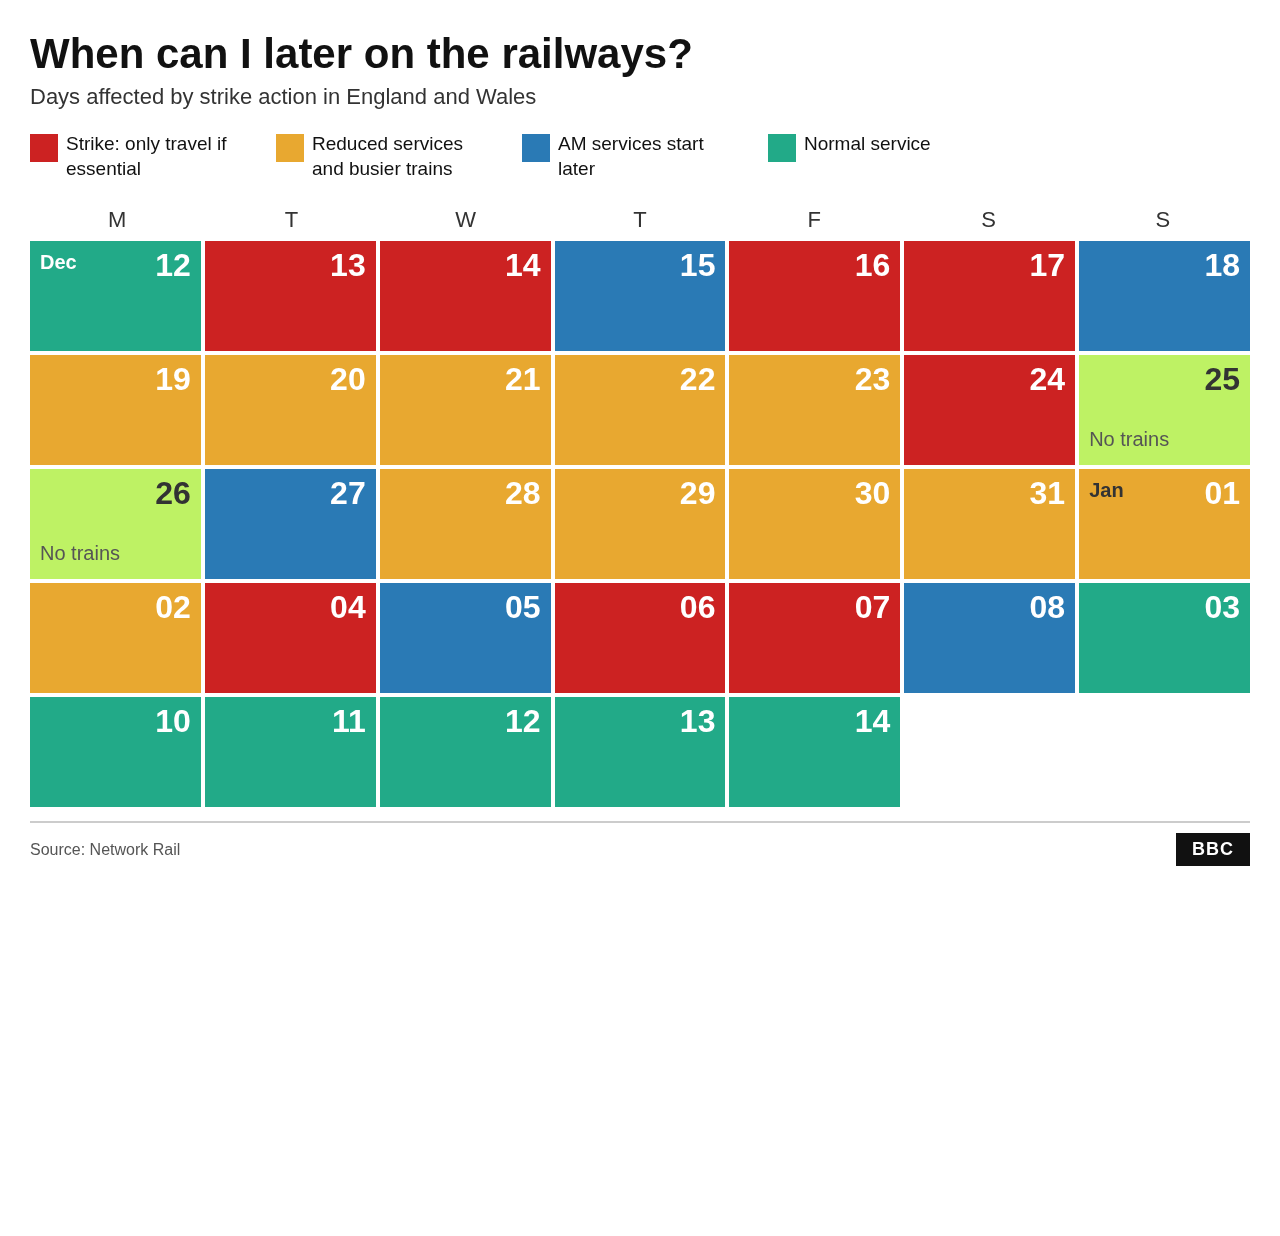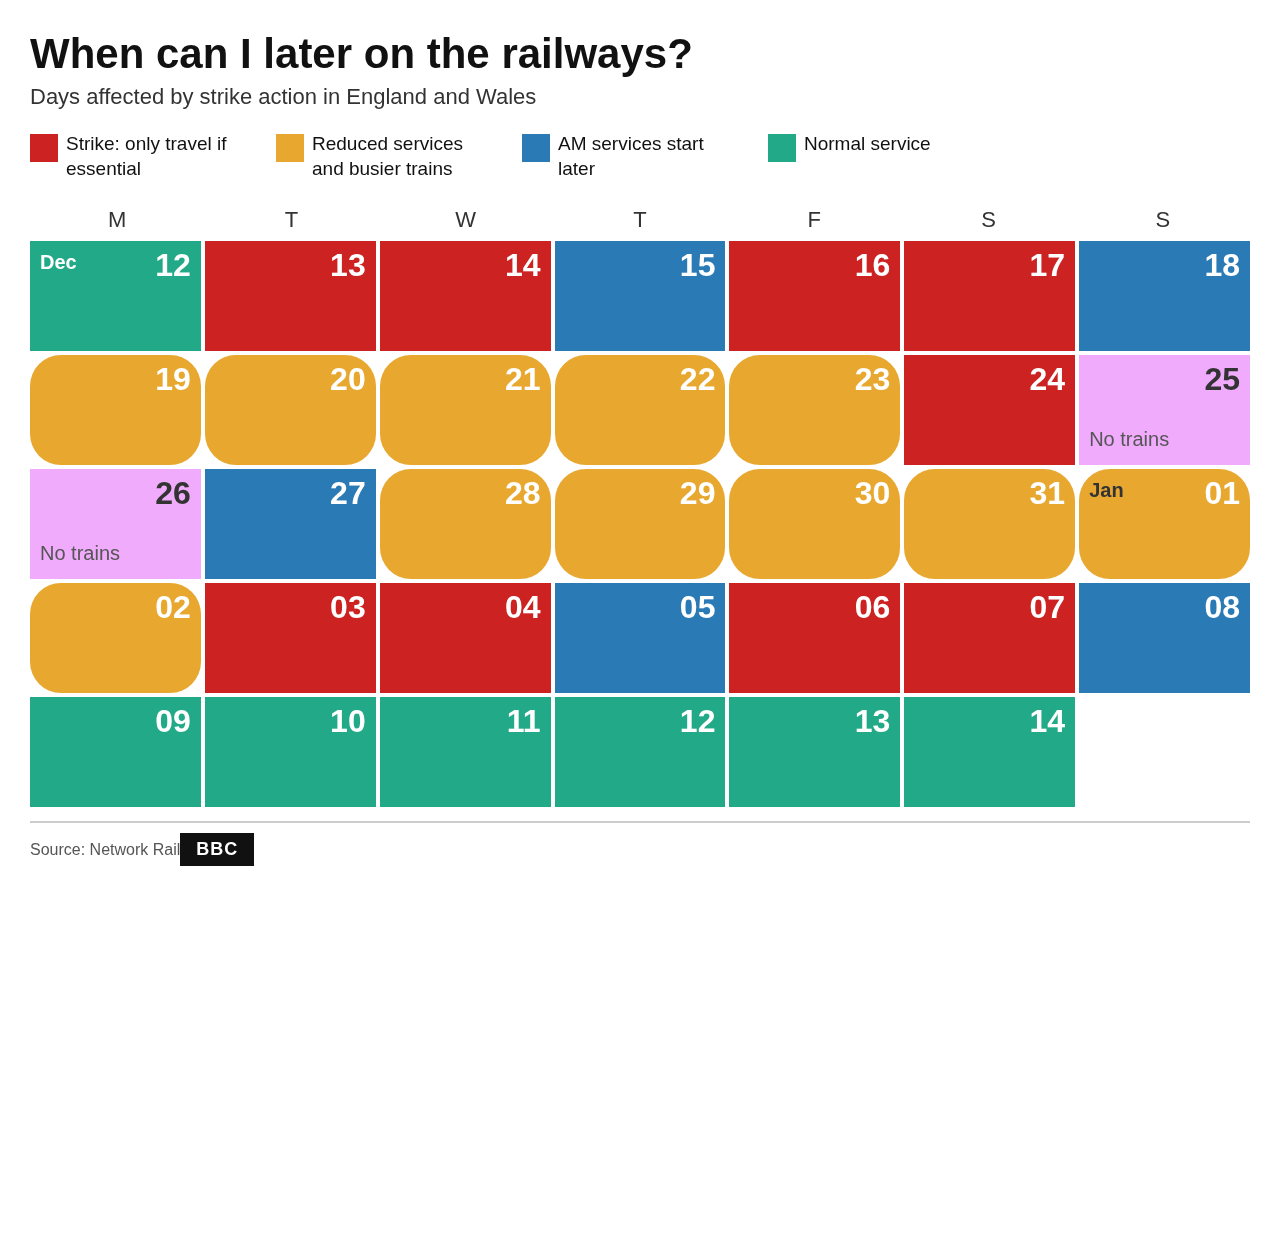--- a/index.html
+++ b/index.html
@@ -68,24 +68,24 @@
     .cal-cell {
       position: relative;
       height: 110px;
       display: flex;
       flex-direction: column;
       justify-content: flex-start;
       align-items: flex-end;
       padding: 8px 10px 8px 8px;
     }
     .cal-cell.strike { background: #cc2222; }
-    .cal-cell.reduced { background: #e8a830; border-radius: 31px; }
+    .cal-cell.reduced { background: #e8a830; }
     .cal-cell.am { background: #2a7ab5; }
     .cal-cell.normal { background: #22aa88; }
-    .cal-cell.no-trains { background: #f0abfc; }
+    .cal-cell.no-trains { background: #bef264; }
     .cal-cell.empty { background: transparent; }
     .cell-num {
       font-size: 32px;
       font-weight: 700;
       color: #fff;
       line-height: 1;
     }
     .cal-cell.no-trains .cell-num { color: #333; }
     .cell-month {
       font-size: 20px;
@@ -108,20 +108,21 @@
     .month-label-reduced {
       font-size: 20px;
       font-weight: 800;
       color: #333;
       position: absolute;
       top: 10px;
       left: 10px;
     }
     .footer {
       display: flex;
+      justify-content: space-between;
       align-items: center;
       margin-top: 14px;
       padding-top: 10px;
       border-top: 2px solid #ccc;
     }
     .source-text {
       font-size: 16px;
       color: #555;
     }
     .bbc-logo {
@@ -234,39 +235,36 @@
         <span class="cell-num">31</span>
       </div>
       <div class="cal-cell reduced">
         <span class="month-label-reduced">Jan</span>
         <span class="cell-num">01</span>
       </div>
       <div class="cal-cell reduced">
         <span class="cell-num">02</span>
       </div>
       <div class="cal-cell strike">
+        <span class="cell-num">04</span>
+      </div>
+      <div class="cal-cell am">
+        <span class="cell-num">05</span>
+      </div>
+      <div class="cal-cell strike">
+        <span class="cell-num">06</span>
+      </div>
+      <div class="cal-cell strike">
+        <span class="cell-num">07</span>
+      </div>
+      <div class="cal-cell am">
+        <span class="cell-num">08</span>
+      </div>
+      <div class="cal-cell normal">
         <span class="cell-num">03</span>
-      </div>
-      <div class="cal-cell strike">
-        <span class="cell-num">04</span>
-      </div>
-      <div class="cal-cell am">
-        <span class="cell-num">05</span>
-      </div>
-      <div class="cal-cell strike">
-        <span class="cell-num">06</span>
-      </div>
-      <div class="cal-cell strike">
-        <span class="cell-num">07</span>
-      </div>
-      <div class="cal-cell am">
-        <span class="cell-num">08</span>
-      </div>
-      <div class="cal-cell normal">
-        <span class="cell-num">09</span>
       </div>
       <div class="cal-cell normal">
         <span class="cell-num">10</span>
       </div>
       <div class="cal-cell normal">
         <span class="cell-num">11</span>
       </div>
       <div class="cal-cell normal">
         <span class="cell-num">12</span>
       </div>

